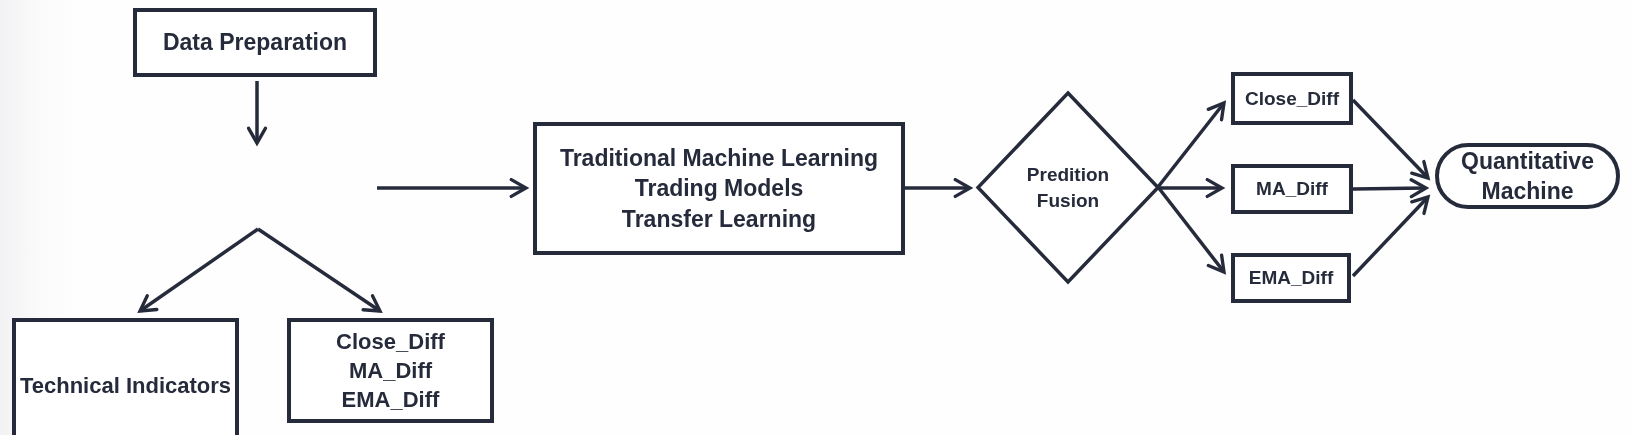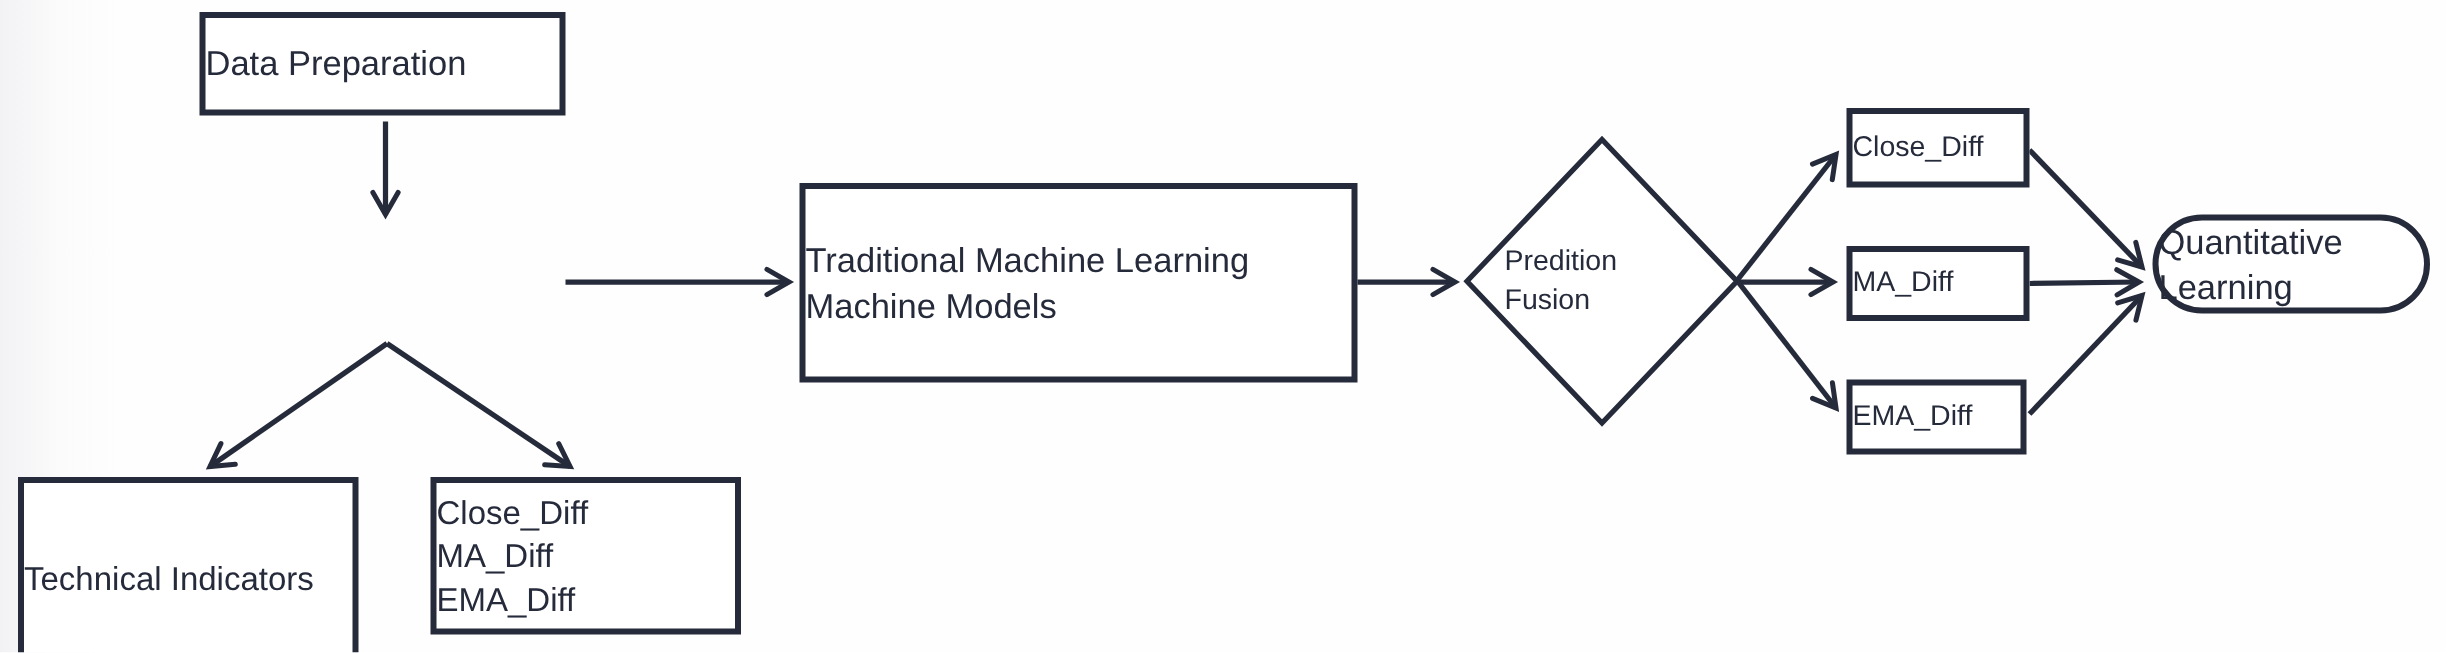--- a/index.html
+++ b/index.html
@@ -22,24 +22,24 @@
     width: 1631px;
     height: 435px;
   }
   .node {
     position: absolute;
     box-sizing: border-box;
     border: 4px solid #262b3b;
     background: #ffffff;
     display: flex;
     flex-direction: column;
-    align-items: flex-start;
+    align-items: center;
     justify-content: center;
     text-align: center;
-    font-weight: 400;
+    font-weight: 700;
     color: #262b3b;
     white-space: nowrap;
     line-height: 1.32;
   }
   .node.no-border {
     border: none;
     background: transparent;
   }
   .fs-lg  { font-size: 23px; }
   .fs-md  { font-size: 22px; }
@@ -83,21 +83,22 @@
     </g>
   </svg>
 
   <div class="node n-data-prep fs-lg">
     <span>Data Preparation</span>
   </div>
 
 
   <div class="node n-models fs-lg">
     <span>Traditional Machine Learning</span>
-    <span>Machine Models</span>
+    <span>Trading Models</span>
+    <span>Transfer Learning</span>
   </div>
 
   <div class="node n-tech-ind fs-md">
     <span>Technical Indicators</span>
   </div>
 
   <div class="node n-feat-diffs fs-md">
     <span>Close_Diff</span>
     <span>MA_Diff</span>
     <span>EMA_Diff</span>
@@ -115,16 +116,16 @@
   <div class="node n-ma-diff fs-xs">
     <span>MA_Diff</span>
   </div>
 
   <div class="node n-ema-diff fs-xs">
     <span>EMA_Diff</span>
   </div>
 
   <div class="node n-quant fs-lg">
     <span>Quantitative</span>
-    <span>Learning</span>
+    <span>Machine</span>
   </div>
 
 </div>
 
 </body></html>

